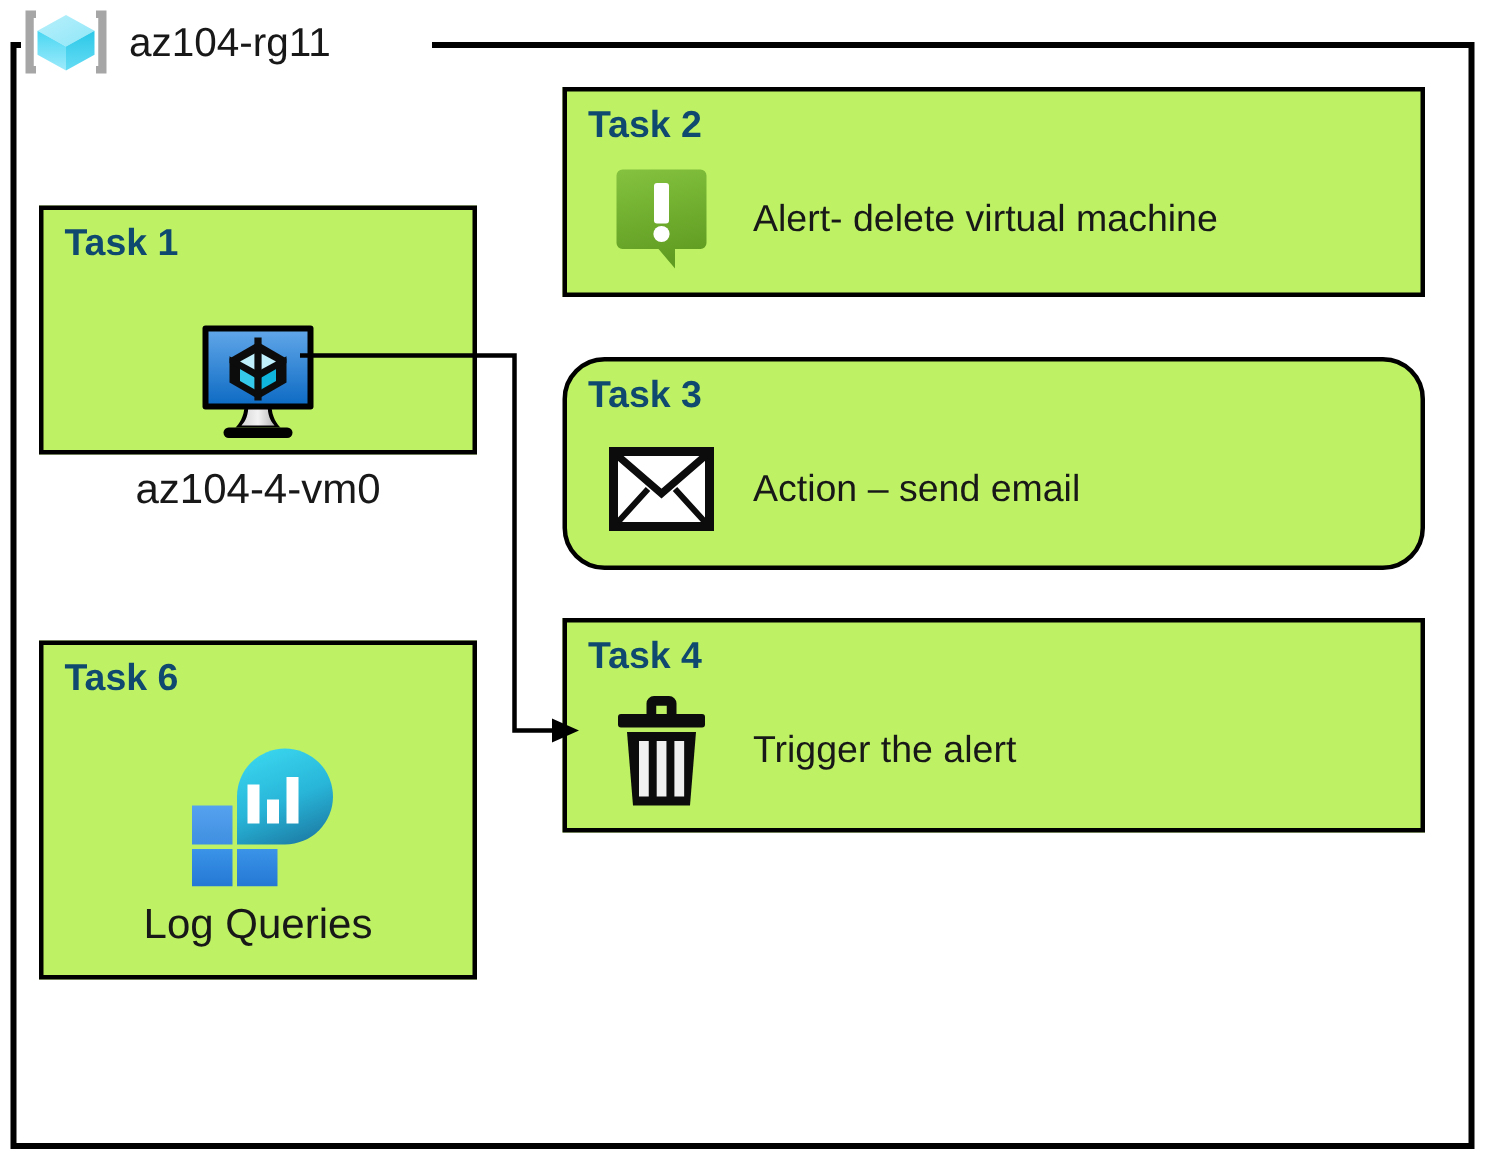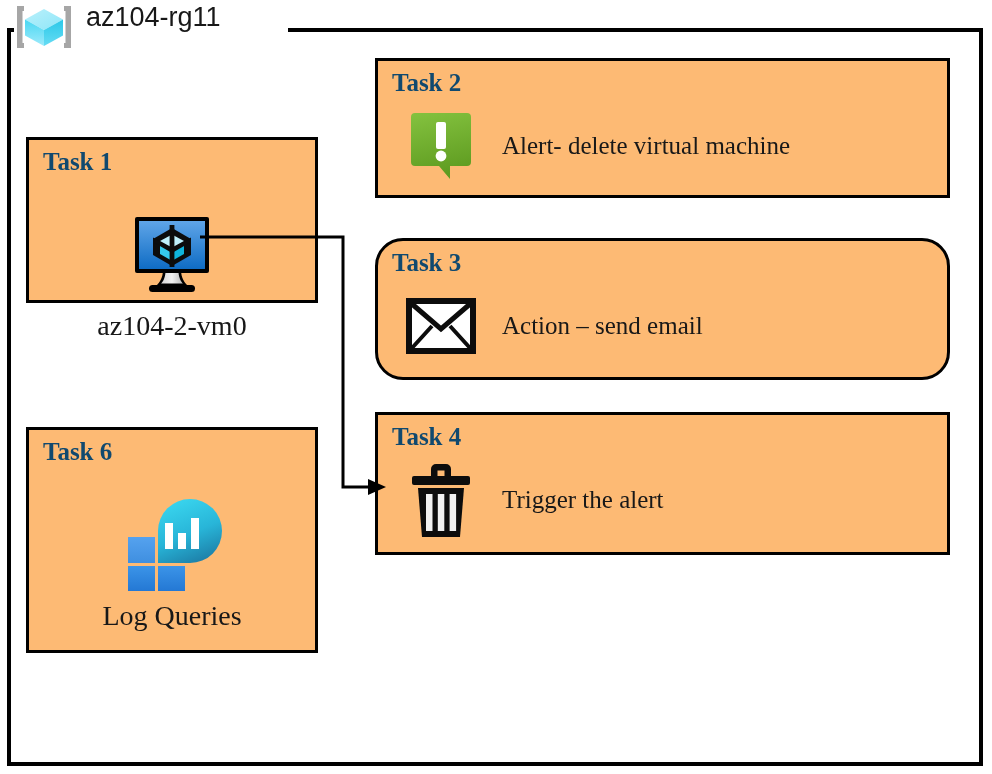--- a/index.html
+++ b/index.html
@@ -26,38 +26,37 @@
     position:absolute;
     left:14px; top:20px;
     width:274px; height:18px;
     background:#ffffff;
     z-index:4;
   }
   .rg-label-wrap {
     position:absolute;
     left:8px; top:2px;
     height:52px;
-    display:flex; 
+    display:flex; align-items:center;
     z-index:5;
   }
   .rg-icon { width:72px; height:50px; display:block; }
   .rg-label-text {
     font-size:27px; color:#181818;
     margin-left:6px; white-space:nowrap;
     letter-spacing:0px;
   }
 
   
   .card {
     position:absolute;
     box-sizing:border-box;
-    background:#fdba74;
+    background:#bef264;
     border:3px solid #000000;
     z-index:2;
-    font-family:Liberation Serif, serif;
   }
   .card-title {
     position:absolute;
     left:14px; top:8px;
     font-size:25px;
     font-weight:bold;
     color:#10496f;
     white-space:nowrap;
   }
 
@@ -160,21 +159,21 @@
 
         <polygon points="45,13 64,24 64,40 45,51 26,40 26,24" fill="#0c0c0c"></polygon>
         <polygon points="45,19.5 57,26 45,32.5 33,26" fill="#bff0fb"></polygon>
         <polygon points="33,29.5 43.5,35.5 43.5,45 33,39 " fill="#35c9ec"></polygon>
         <polygon points="57,29.5 57,39 46.5,45 46.5,35.5" fill="#0fb5dd"></polygon>
 
         <rect x="42.6" y="10" width="4.8" height="42" fill="#0c0c0c"></rect>
         <polygon points="26,22.5 45,33.5 64,22.5 64,27 45,38 26,27" fill="#0c0c0c"></polygon>
       </svg>
     </div>
-    <div class="card-label">az104-2-vm0</div>
+    <div class="card-label">az104-4-vm0</div>
   </div>
 
   <div class="card card-v" id="task6">
     <div class="card-title">Task 6</div>
     <div class="icon-slot">
       <svg width="104" height="94" viewBox="0 0 104 94">
         <defs>
           <linearGradient id="bubg" x1="0.25" y1="0" x2="0.65" y2="1">
             <stop offset="0" stop-color="#3ad6ef"></stop>
             <stop offset="0.55" stop-color="#28b5d8"></stop>

